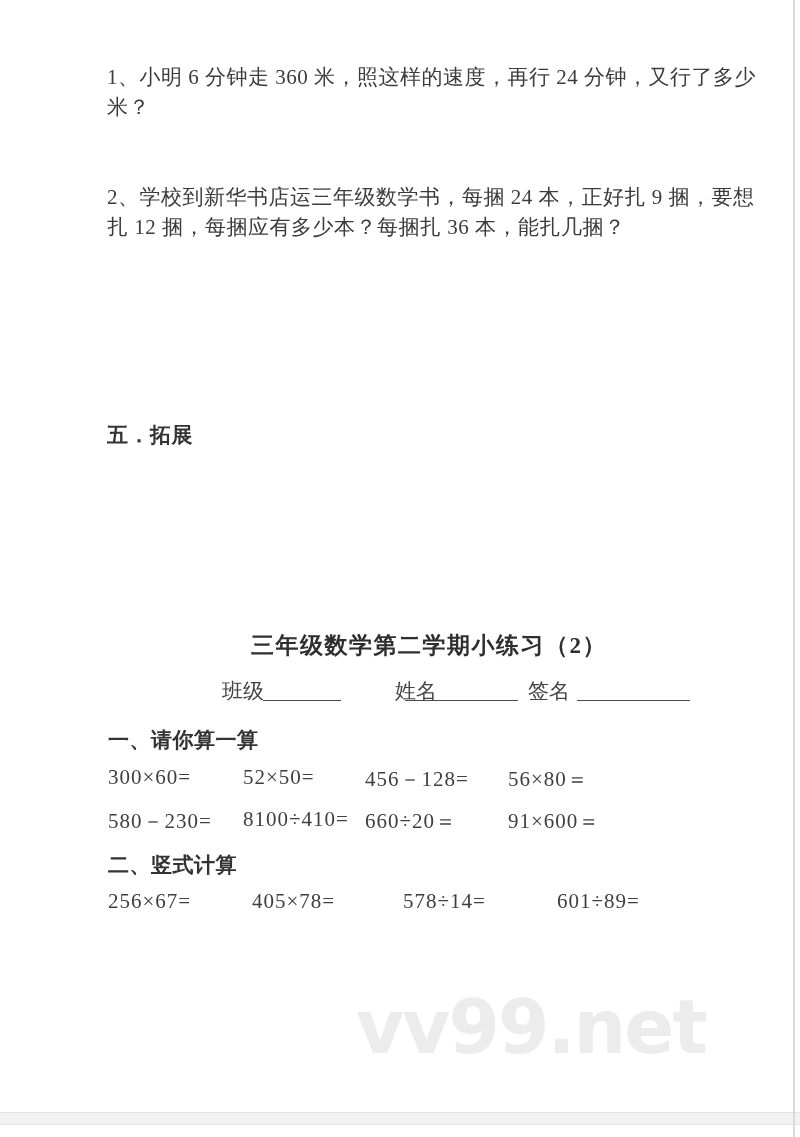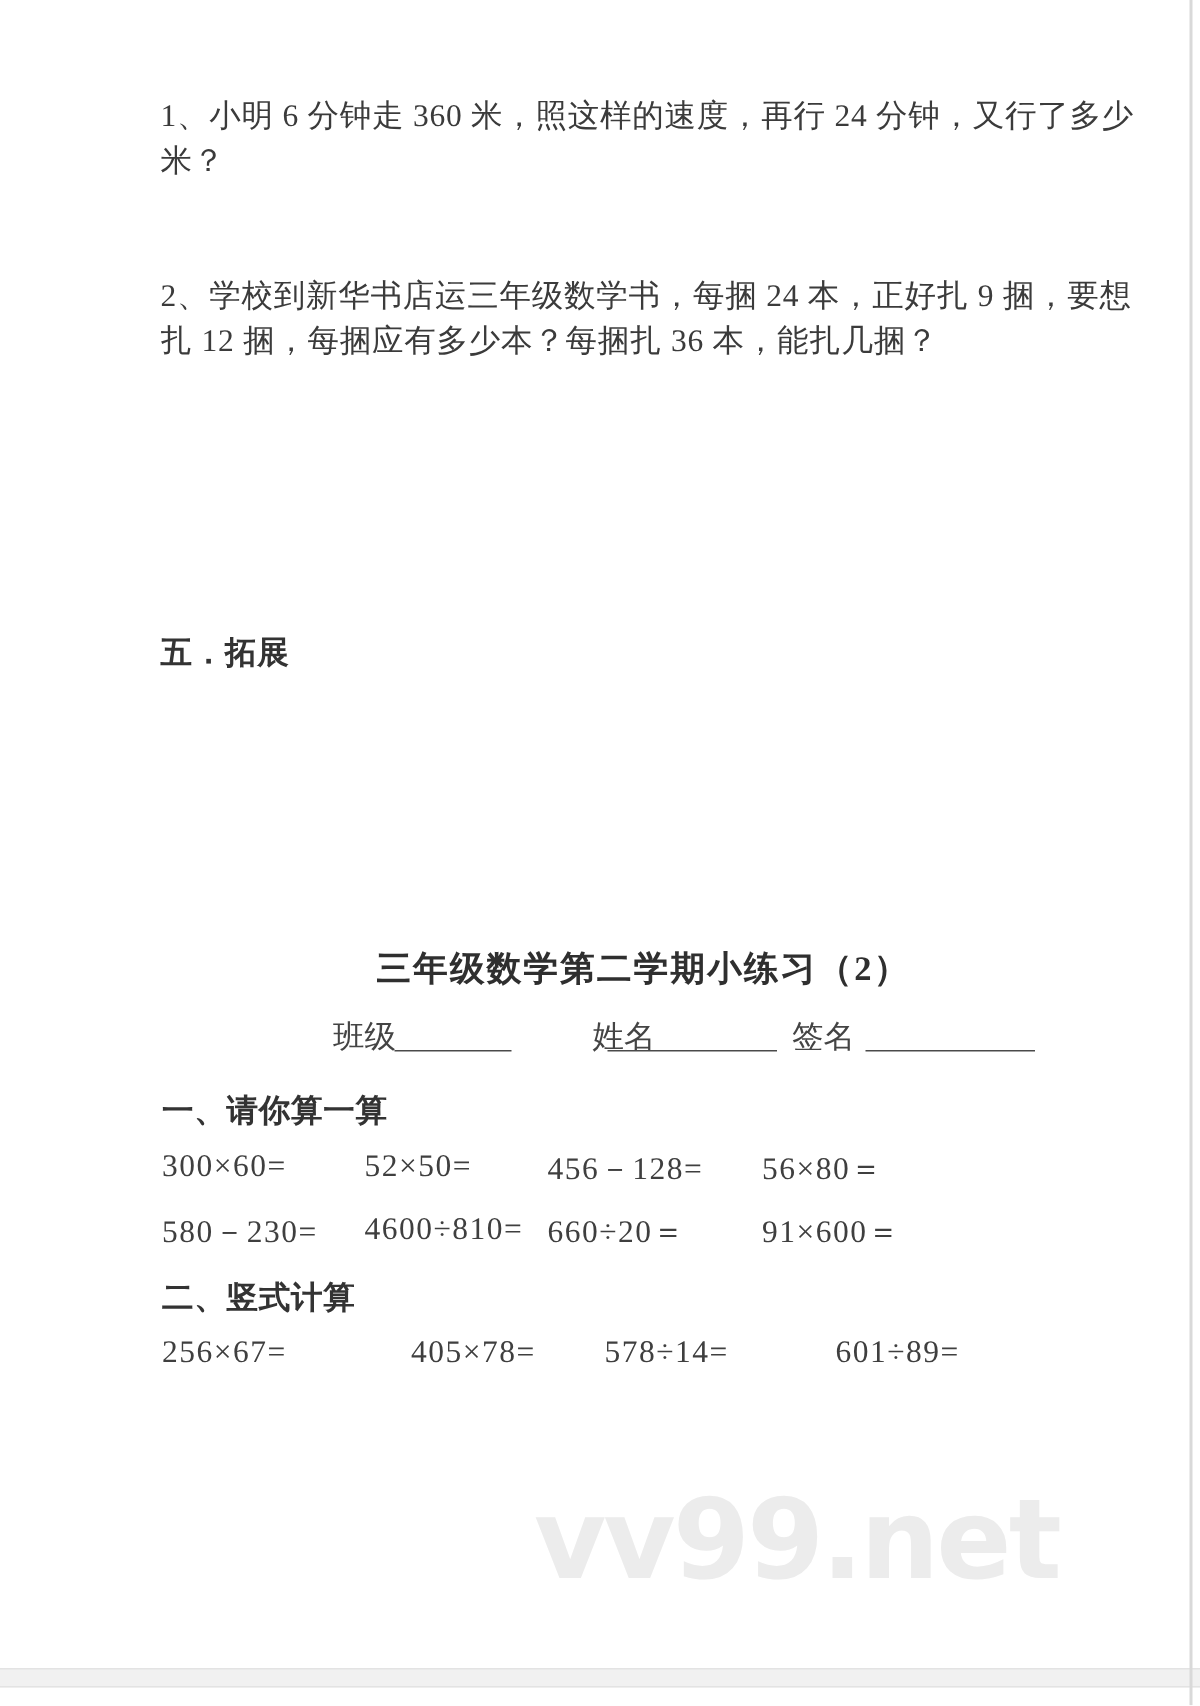--- a/index.html
+++ b/index.html
@@ -49,21 +49,21 @@
   .math-item {
     position: absolute;
     font-size: 21px;
     letter-spacing: 1px;
     color: #3f3f3f;
     white-space: nowrap;
   }
   
   .c1 { left: 108px; } .c2 { left: 243px; } .c3 { left: 365px; } .c4 { left: 508px; }
   
-  .d1 { left: 108px; } .d2 { left: 274px; } .d3 { left: 403px; } .d4 { left: 557px; }
+  .d1 { left: 108px; } .d2 { left: 252px; } .d3 { left: 403px; } .d4 { left: 557px; }
   .row1 { top: 765px; } .row2 { top: 807px; } .row3 { top: 889px; }
   .watermark {
     position: absolute;
     left: 356px;
     top: 984px;
     font-family: "DejaVu Sans", "Liberation Sans", sans-serif;
     font-weight: bold;
     font-size: 74px;
     letter-spacing: -2px;
     color: #ececec;
@@ -118,21 +118,21 @@
   <span class="blank-line" style="left:577px; width:113px;"></span>
 
   <div class="textblock sec-heading" style="top:725px; left:108px;">一、请你算一算</div>
 
   <span class="math-item row1 c1">300×60=</span>
   <span class="math-item row1 c2">52×50=</span>
   <span class="math-item row1 c3">456－128=</span>
   <span class="math-item row1 c4">56×80＝</span>
 
   <span class="math-item row2 c1">580－230=</span>
-  <span class="math-item row2 c2">4600÷810=</span>
+  <span class="math-item row2 c2">8100÷410=</span>
   <span class="math-item row2 c3">660÷20＝</span>
   <span class="math-item row2 c4">91×600＝</span>
 
   <div class="textblock sec-heading" style="top:850px; left:108px;">二、竖式计算</div>
 
   <span class="math-item row3 d1">256×67=</span>
   <span class="math-item row3 d2">405×78=</span>
   <span class="math-item row3 d3">578÷14=</span>
   <span class="math-item row3 d4">601÷89=</span>
 

